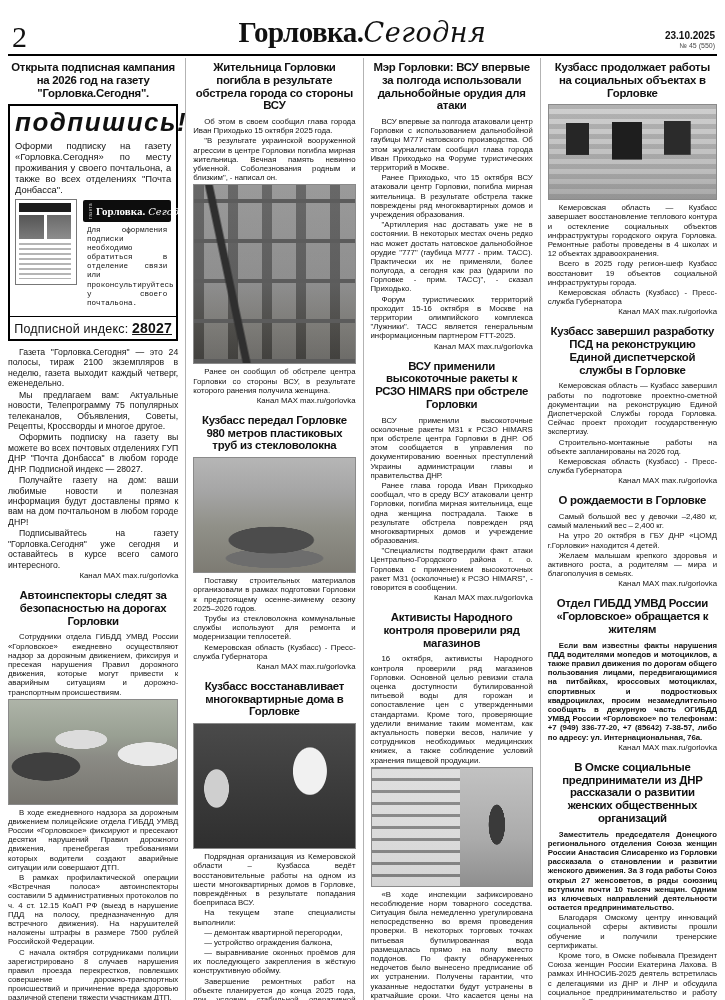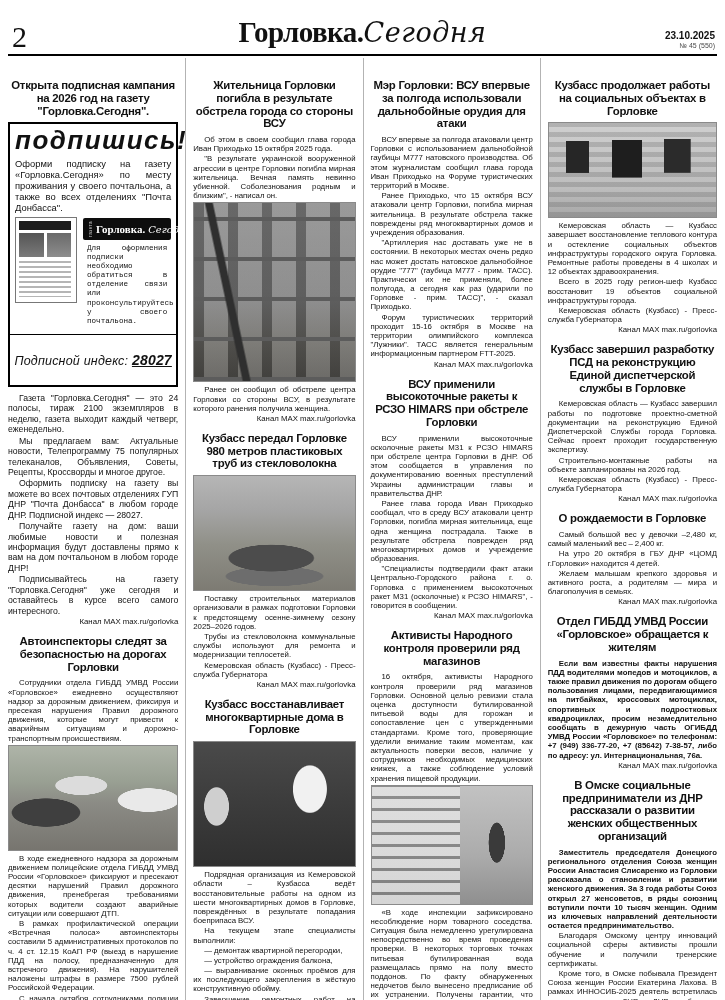--- a/index.html
+++ b/index.html
@@ -18,21 +18,21 @@
   .rule{height:2px;background:#000;margin:2px 8px 0;}
   
   .columns{display:grid;grid-template-columns:1fr 1fr 1fr 1fr;padding:2px 8px 0;}
   .col{padding:0 7px;min-width:0;}
   .col:first-child{padding-left:0;}
   .col:last-child{padding-right:0;}
   .col + .col{border-left:1px solid #b3b3b3;}
   article{margin:0;}
   .headline{font-size:11.4px;line-height:1.12;font-weight:700;text-align:center;
             letter-spacing:-.25px;margin:9px 0 5px;}
-  article:first-child .headline{margin-top:21px;}
+  article:first-child .headline{margin-top:3px;}
   .para{font-size:7.8px;line-height:1.18;text-align:justify;text-indent:11px;margin:0 0 1px;
         word-spacing:-.2px;}
   .para.lg{font-size:8.7px;line-height:1.2;}
   .para.bold{font-weight:700;}
   .channel{font-size:7.8px;text-align:right;margin:1px 0 2px;}
   
   .photo{width:100%;margin:2px 0 3px;border:1px solid #8a8a8a;box-sizing:border-box;}
   .ph-accident{background:
     radial-gradient(ellipse 58px 24px at 22% 64%, #3f3f3f 58%, transparent 60%),
     radial-gradient(ellipse 52px 20px at 83% 52%, #e9e9e9 58%, transparent 60%),
@@ -71,22 +71,22 @@
     linear-gradient(#555,#7a7a7a) 3px 15px/25px 24px no-repeat,
     linear-gradient(#6a6a6a,#8d8d8d) 31px 15px/24px 24px no-repeat,
     repeating-linear-gradient(180deg,#b5b5b5 0 2px,#fff 2px 5px) 3px 43px/52px 36px no-repeat,#fff;}
   .sub-right{flex:1;min-width:0;}
   .sub-logo{background:#0d0d0d;color:#fff;display:flex;align-items:center;gap:3px;
             padding:3px 5px;margin:1px 0 4px;border-radius:2px;}
   .sub-logo-vert{writing-mode:vertical-rl;transform:rotate(180deg);font-size:4.5px;letter-spacing:.5px;color:#ccc;}
   .sub-logo-main{font-family:"Liberation Serif",serif;font-weight:700;font-size:11px;}
   .sub-logo-script{font-family:"DejaVu Serif",serif;font-style:italic;font-size:10px;}
   .sub-note{font-size:7.6px;line-height:1.2;text-align:justify;margin:4px;font-family:Liberation Mono, monospace;}
-  .sub-index{border-top:1px solid #000;margin:4px -5px 0;padding:17px 4px;text-align:center;
-             font-size:12.5px;letter-spacing:.2px;font-style:italic;}
+  .sub-index{border-top:1px solid #000;margin:4px -5px 0;padding:3px 4px;text-align:center;
+             font-size:12.5px;letter-spacing:.2px;}
   .sub-index-num{font-weight:700;font-size:14px;text-decoration:underline;}
 </style>
 </head>
 <body>
 
 <div class="page">
   <header>
     <div class="pagenum">2</div>
     <div class="masthead"><span class="mh-main">Горловка.</span><span class="mh-script">Сегодня</span>
     </div>

